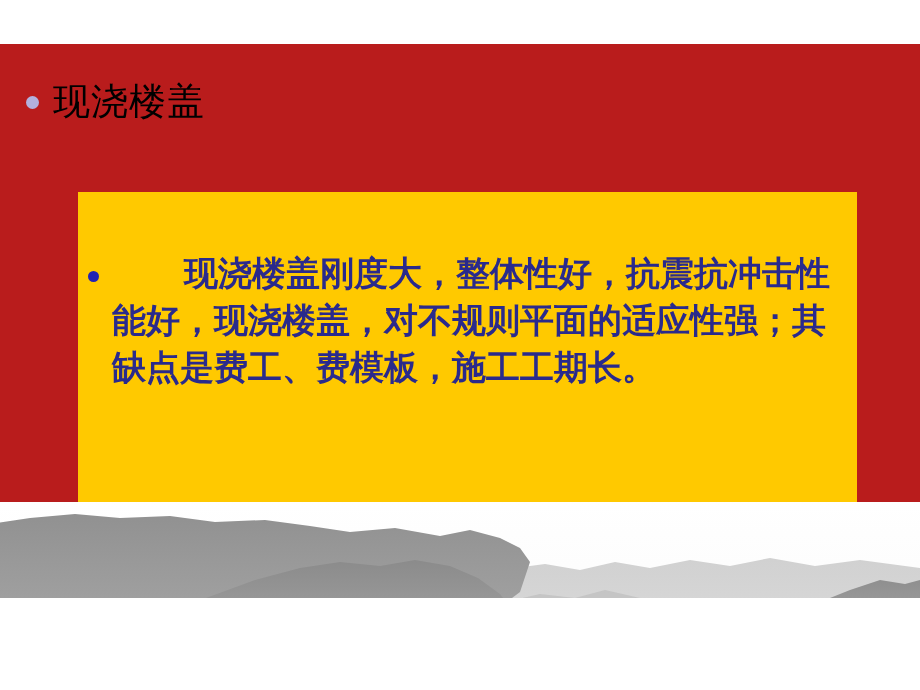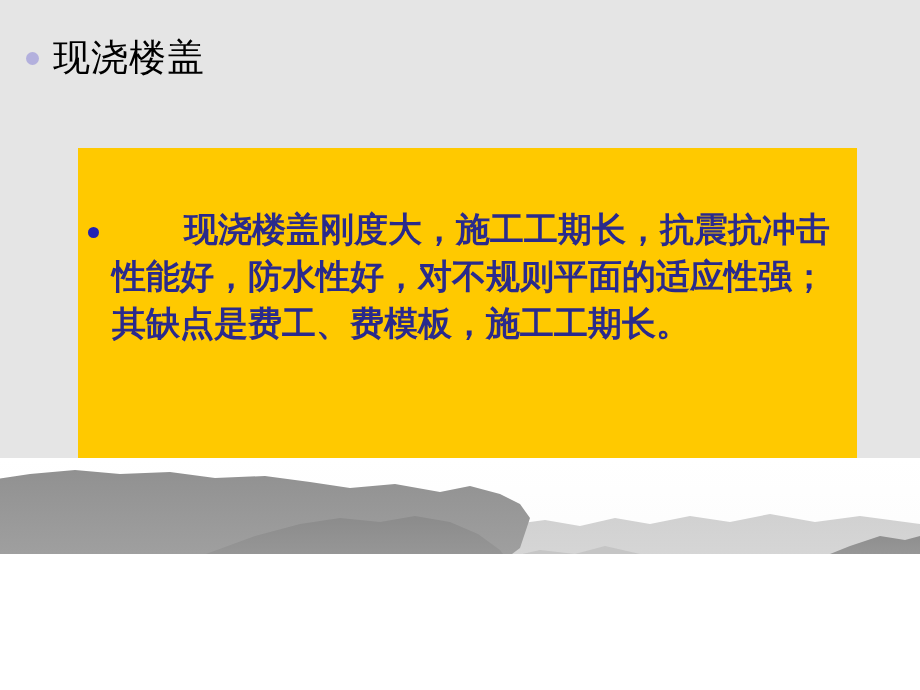--- a/index.html
+++ b/index.html
@@ -4,23 +4,24 @@
 <style>
   html, body {
     margin: 0;
     padding: 0;
     background: #ffffff;
   }
   #slide {
     position: relative;
     width: 920px;
     height: 554px;
-    background: #e5e5e5;
+    background: #b91c1c;
     overflow: hidden;
     font-family: "Liberation Serif", "DejaVu Serif", serif;
+    margin-top: 44px;
   }
 
   
   #title-row {
     position: absolute;
     left: 26px;
     top: 36px;
     display: flex;
     align-items: center;
     gap: 14px;
@@ -94,21 +95,21 @@
 
 <div id="slide">
 
   <div id="title-row">
     <span id="title-bullet"></span>
     <span id="title-text">现浇楼盖</span>
   </div>
 
   <div id="yellow-box">
     <span id="body-bullet"></span>
-    <div id="body-text">现浇楼盖刚度大，施工工期长，抗震抗冲击性能好，防水性好，对不规则平面的适应性强；其缺点是费工、费模板，施工工期长。</div>
+    <div id="body-text">现浇楼盖刚度大，整体性好，抗震抗冲击性能好，现浇楼盖，对不规则平面的适应性强；其缺点是费工、费模板，施工工期长。</div>
   </div>
 
   <div id="mountain-photo">
     <svg viewBox="0 0 920 232" preserveAspectRatio="none" xmlns="http://www.w3.org/2000/svg" aria-hidden="true">
       <defs>
         <linearGradient id="skyGrad" x1="0" y1="0" x2="0" y2="1">
           <stop offset="0%" stop-color="#ffffff"></stop>
           <stop offset="55%" stop-color="#fbfbfb"></stop>
           <stop offset="100%" stop-color="#efefef"></stop>
         </linearGradient>

